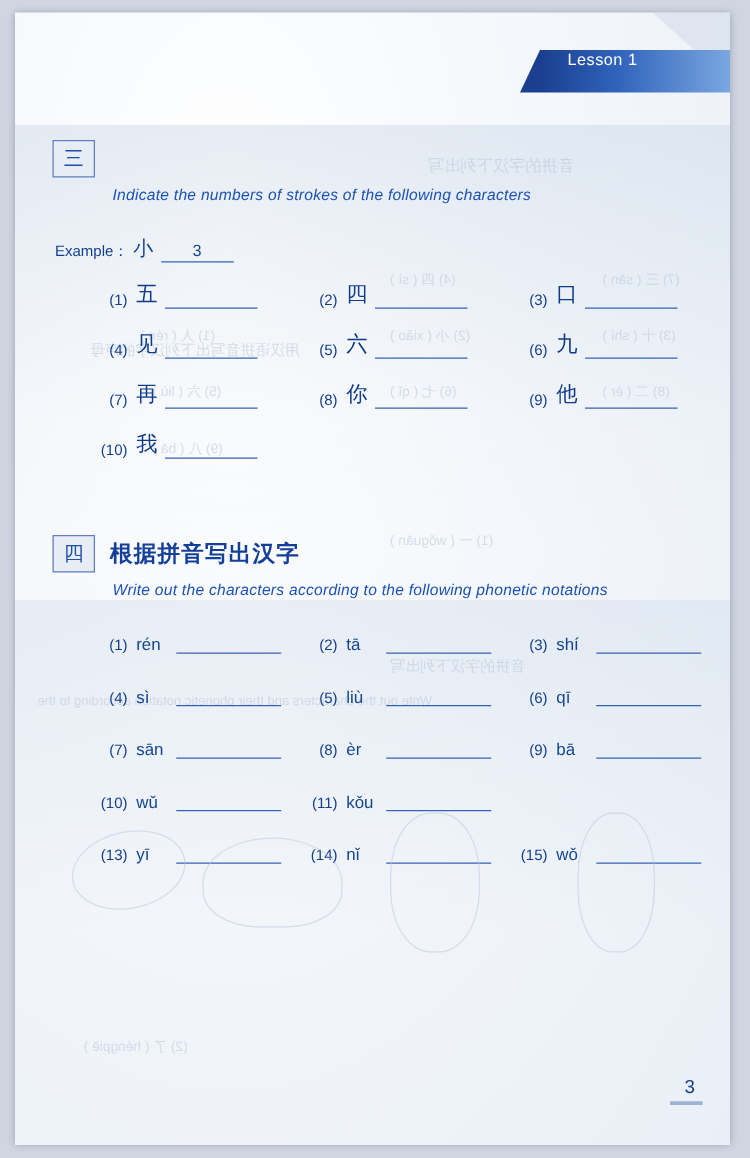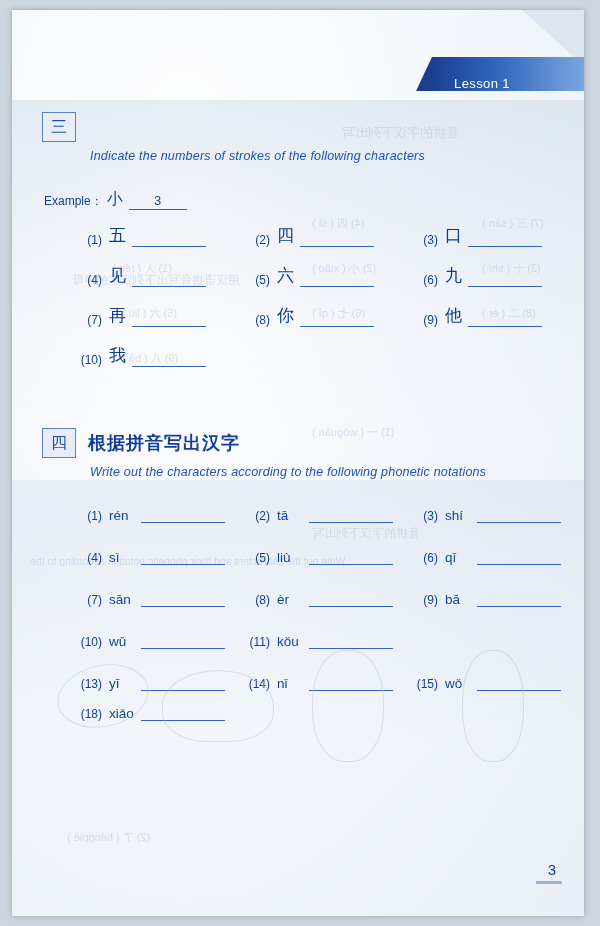--- a/index.html
+++ b/index.html
@@ -39,27 +39,27 @@
     pointer-events:none;
   }
   .corner-tri{
     position:absolute;right:0;top:0;
     width:0;height:0;
     border-left:62px solid transparent;
     border-top:56px solid #cfd8e6;
     opacity:.55;
   }
   .lesson-tab{
-    position:absolute;right:0;top:47px;
+    position:absolute;right:0;top:30px;
     width:152px;height:34px;
     background:linear-gradient(90deg,#1b3f8f,#2f63bb 40%,#7aa6e0 100%);
     color:#ffffff;
     font-size:13px;
     letter-spacing:.4px;
-    display:flex;align-items:flex-end;
+    display:flex;align-items:flex-start;
     padding-left:22px;
     box-sizing:border-box;
   }
   .lesson-tab:after{
     content:"";position:absolute;left:-16px;top:0;
     border-top:34px solid transparent;
     border-right:16px solid #1b3f8f;
   }
 
   .section{position:absolute;left:0;width:100%;}
@@ -321,43 +321,38 @@
           <span class="idx">(10)</span>
           <span class="py">wǔ</span>
           <span class="blank-wide"></span>
         </div>
         <div class="cell">
           <span class="idx">(11)</span>
           <span class="py">kǒu</span>
           <span class="blank-wide"></span>
         </div>
       </div>
-      <div class="grid-row" style="margin-bottom:14px;align-items:flex-end;">
+      <div class="grid-row" style="margin-bottom:28px;align-items:flex-end;">
         <div class="cell">
           <span class="idx">(13)</span>
           <span class="py">yī</span>
           <span class="blank-wide"></span>
         </div>
         <div class="cell">
           <span class="idx">(14)</span>
           <span class="py">nǐ</span>
           <span class="blank-wide"></span>
         </div>
         <div class="cell">
           <span class="idx">(15)</span>
           <span class="py">wǒ</span>
           <span class="blank-wide"></span>
         </div>
       </div>
       <div class="grid-row">
-        <div class="cell">
-          <span class="idx">(18)</span>
-          <span class="py">xiǎo</span>
-          <span class="blank-wide"></span>
-        </div>
       </div>
     </div>
   </div>
 
   <div class="doodle" style="left:45px;top:655px;width:90px;height:60px;transform:rotate(-12deg);"></div>
   <div class="doodle" style="left:150px;top:660px;width:110px;height:70px;border-radius:50% 50% 40% 40%;"></div>
   <div class="doodle" style="left:300px;top:640px;width:70px;height:110px;border-radius:45%;"></div>
   <div class="doodle" style="left:450px;top:640px;width:60px;height:110px;border-radius:45%;"></div>
 
   <div class="page-num">3</div>

